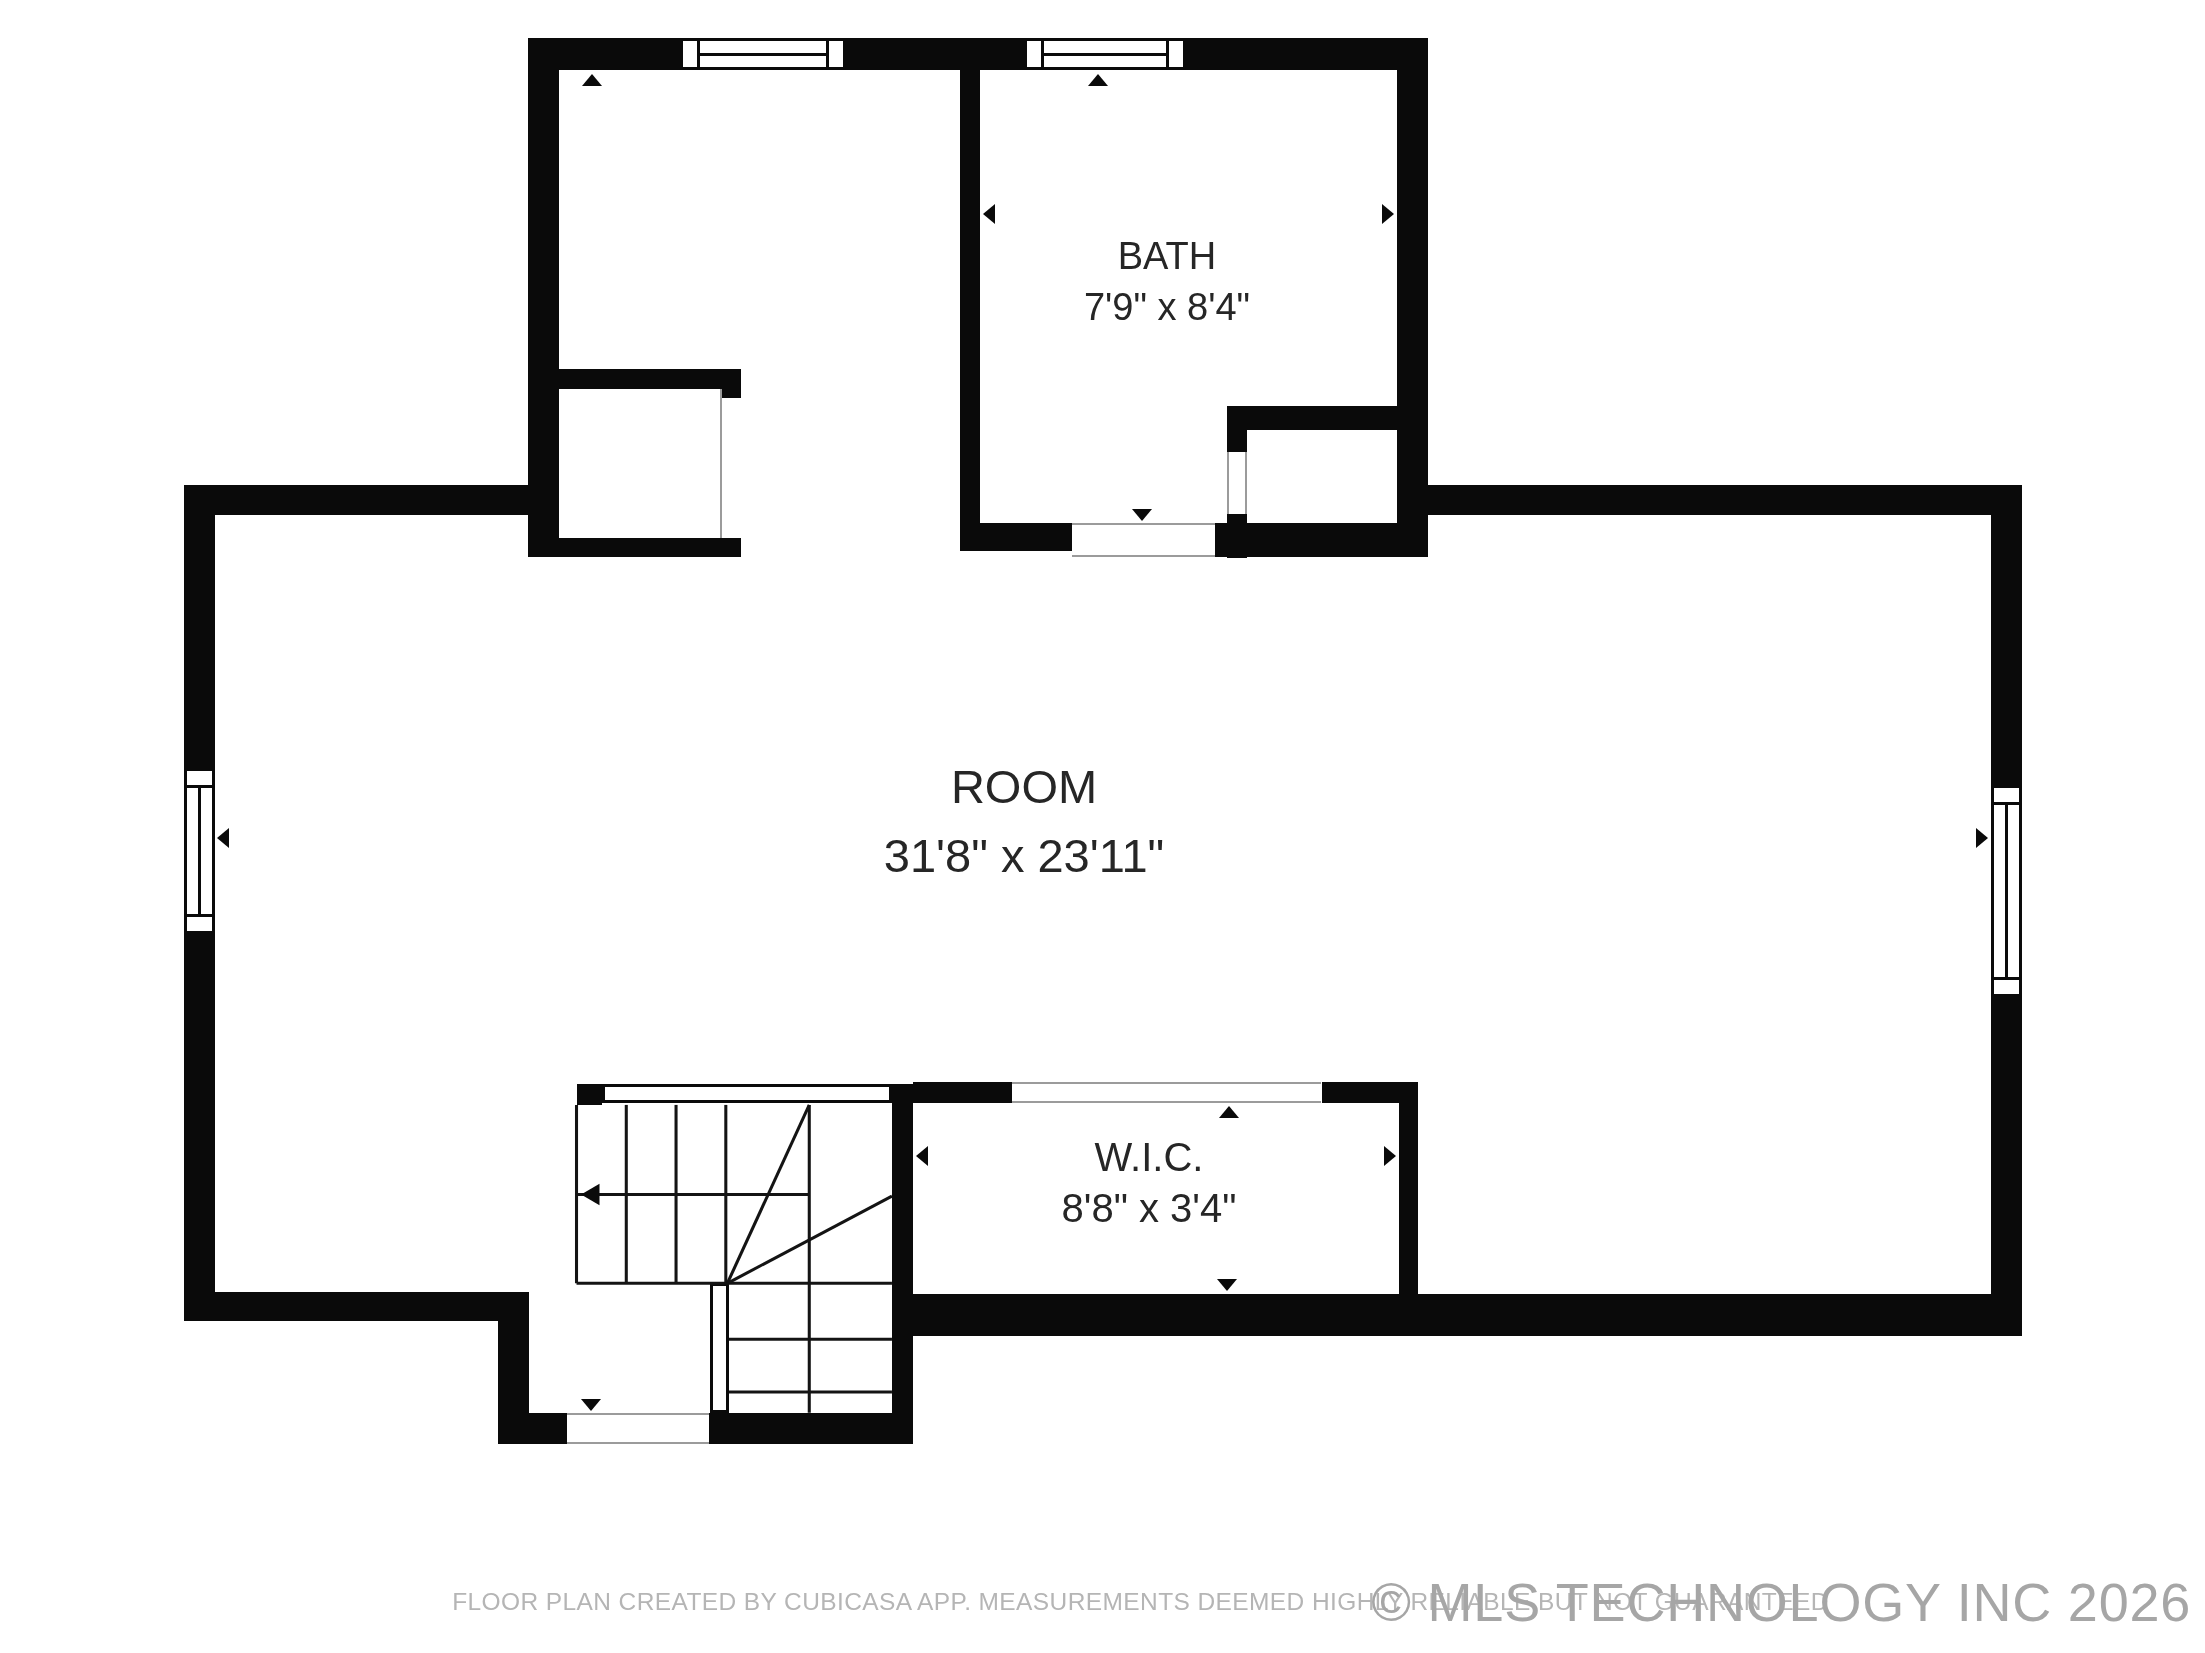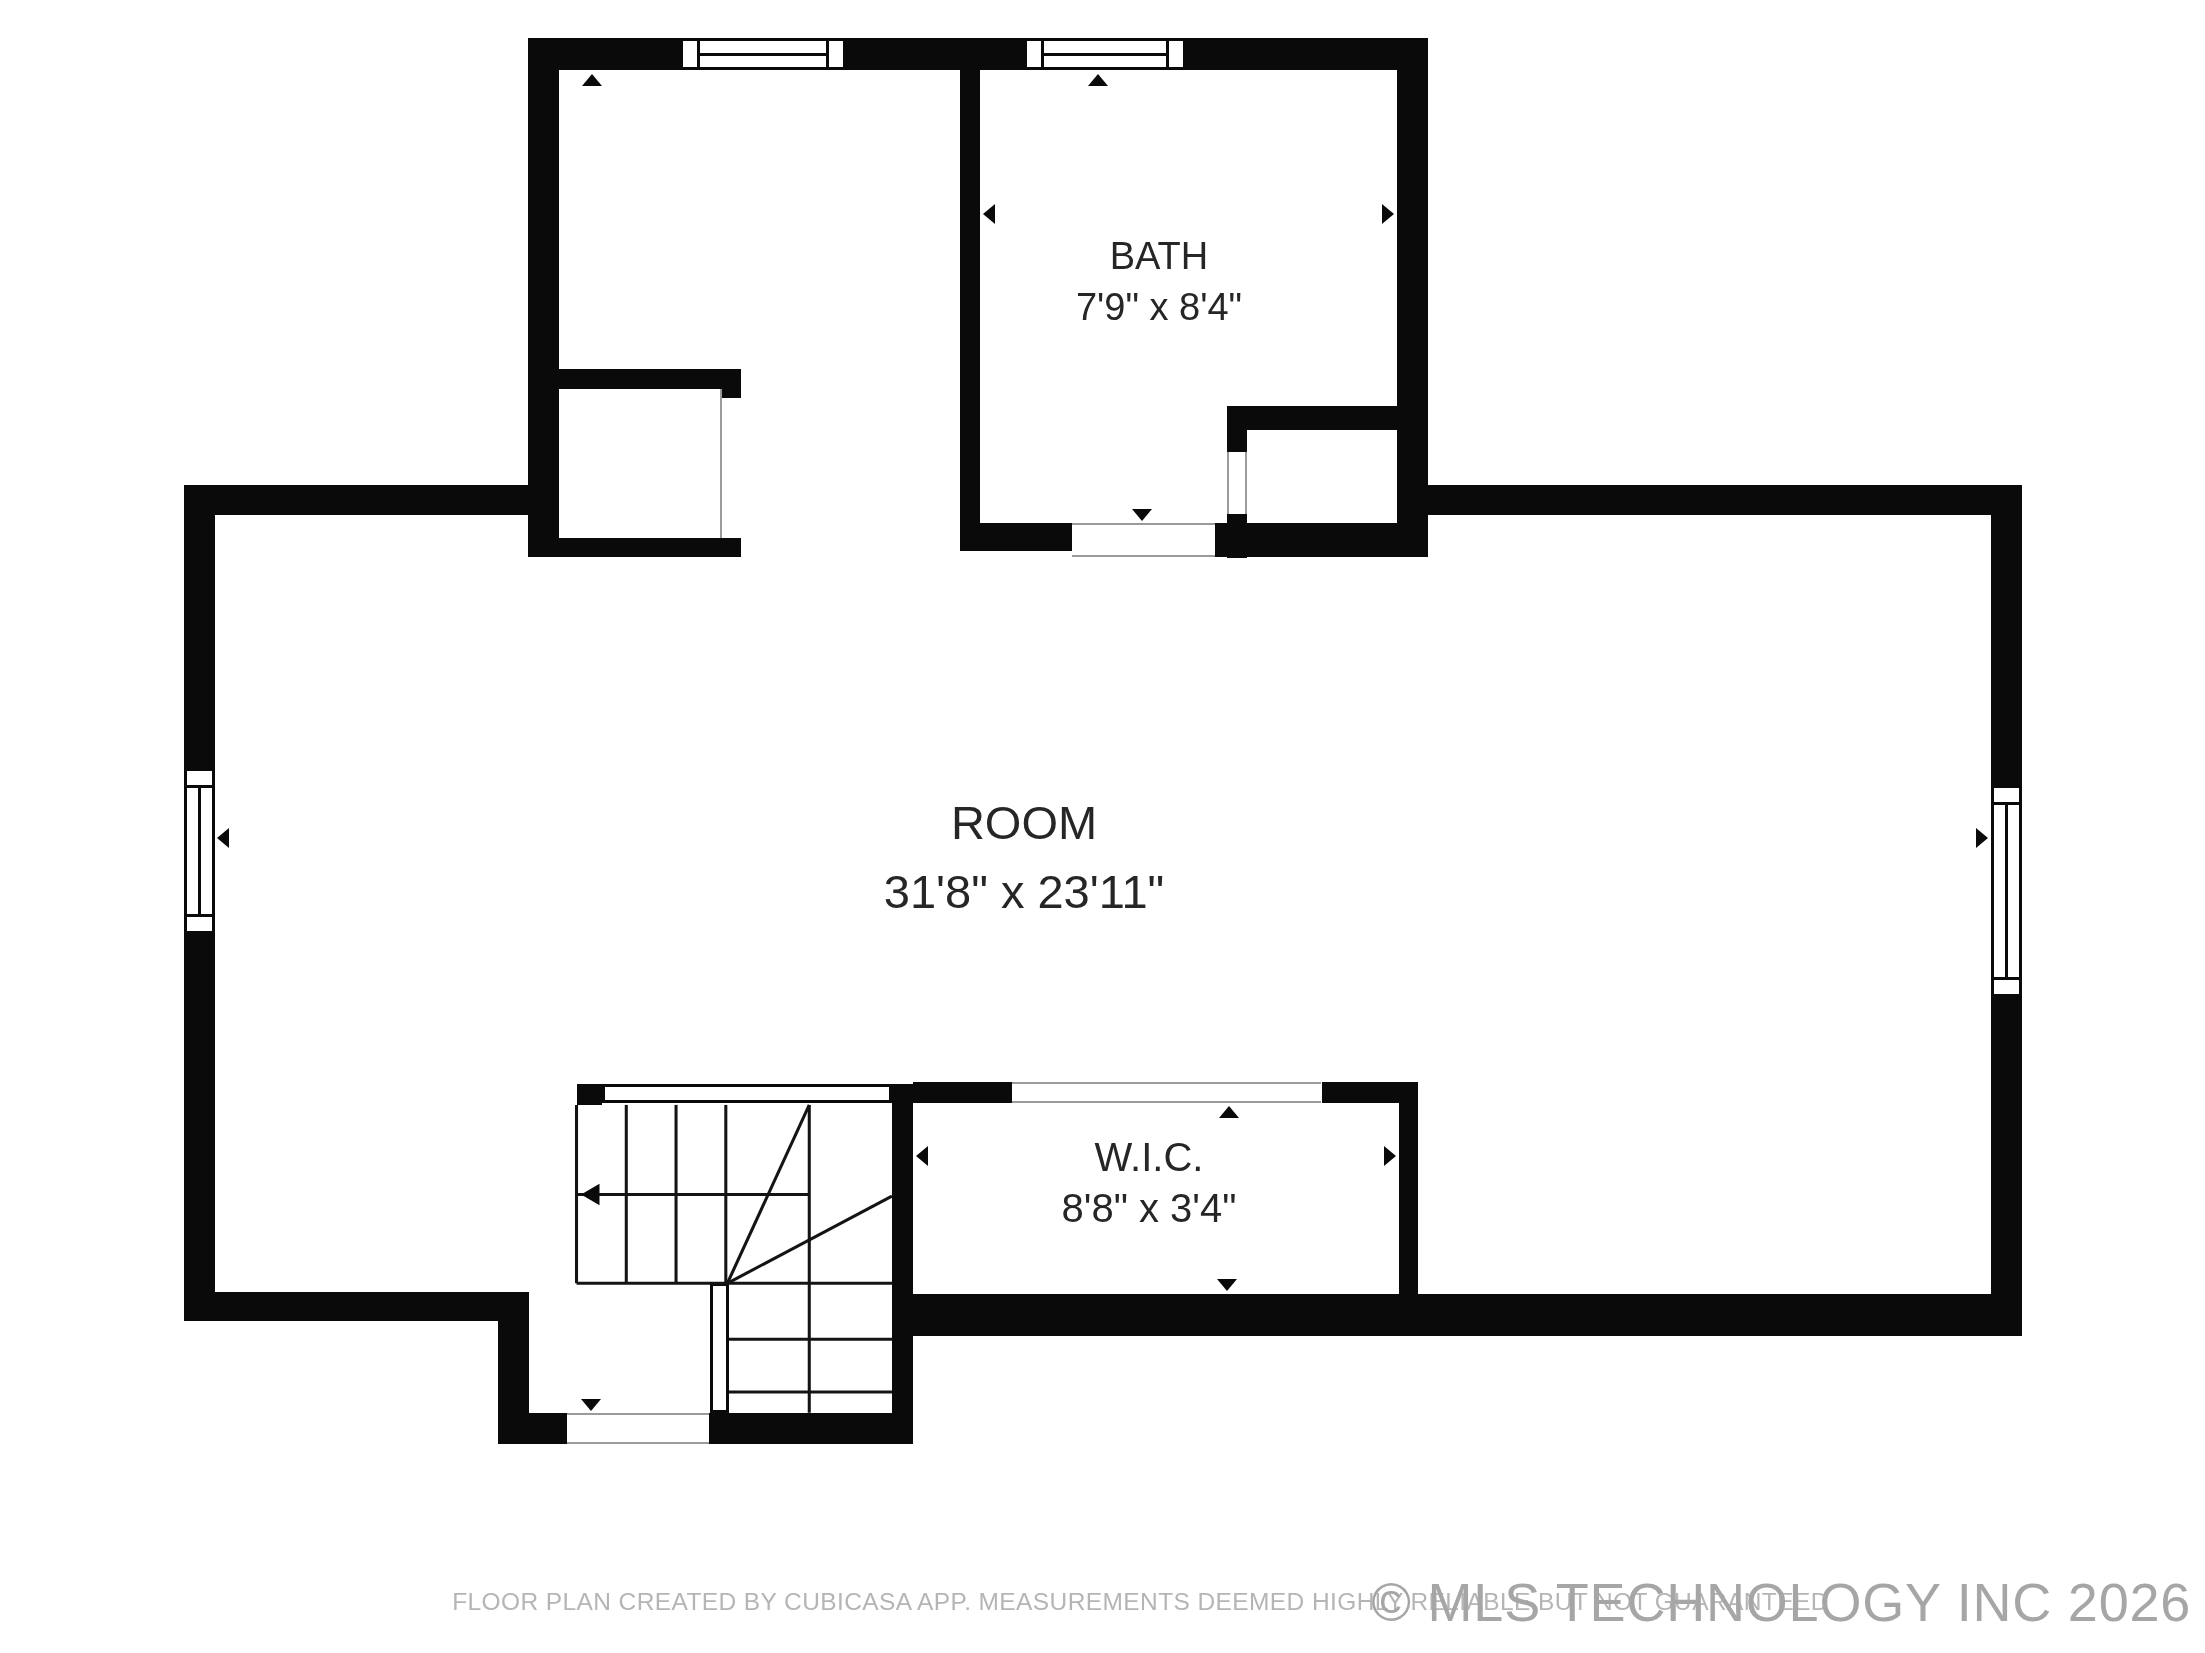--- a/index.html
+++ b/index.html
@@ -13,22 +13,22 @@
   .win>div{position:absolute;background:var(--wall,#0a0a0a);}
   .rail{position:absolute;background:#ffffff;border:3.1px solid var(--wall,#0a0a0a);box-sizing:border-box;}
   .tri{position:absolute;width:0;height:0;border-style:solid;border-color:transparent;}
   .tri-up{border-left-width:10.7px;border-right-width:10.7px;border-bottom:12.3px solid var(--wall,#0a0a0a);border-top-width:0;}
   .tri-down{border-left-width:10.7px;border-right-width:10.7px;border-top:12.3px solid var(--wall,#0a0a0a);border-bottom-width:0;}
   .tri-left{border-top-width:10.7px;border-bottom-width:10.7px;border-right:12.3px solid var(--wall,#0a0a0a);border-left-width:0;}
   .tri-right{border-top-width:10.7px;border-bottom-width:10.7px;border-left:12.3px solid var(--wall,#0a0a0a);border-right-width:0;}
   .room-label{position:absolute;transform:translateX(-50%);text-align:center;color:var(--text,#262626);white-space:nowrap;}
   .room-label .nm{display:block;}
   .room-label .dim{display:block;}
-  .lbl-bath{font-size:38px;line-height:51px;}
-  .lbl-room{font-size:47px;line-height:69px;margin-top:36px;}
+  .lbl-bath{font-size:38px;line-height:51px;margin-left:8px;}
+  .lbl-room{font-size:47px;line-height:69px;}
   .lbl-wic{font-size:40px;line-height:51px;}
   .footer{position:absolute;top:1588px;left:0;width:100%;text-align:center;font-size:24.5px;letter-spacing:0.4px;color:var(--muted,#b5b5b5);padding-left:38px;}
   .watermark{position:absolute;top:1571px;right:13.8px;font-size:54px;color:var(--watermark,#a6a6a6);letter-spacing:0.8px;}
   svg.stairs{position:absolute;left:0;top:0;pointer-events:none;}
 </style>
 </head>
 <body>
 
 <div class="plan">
 

